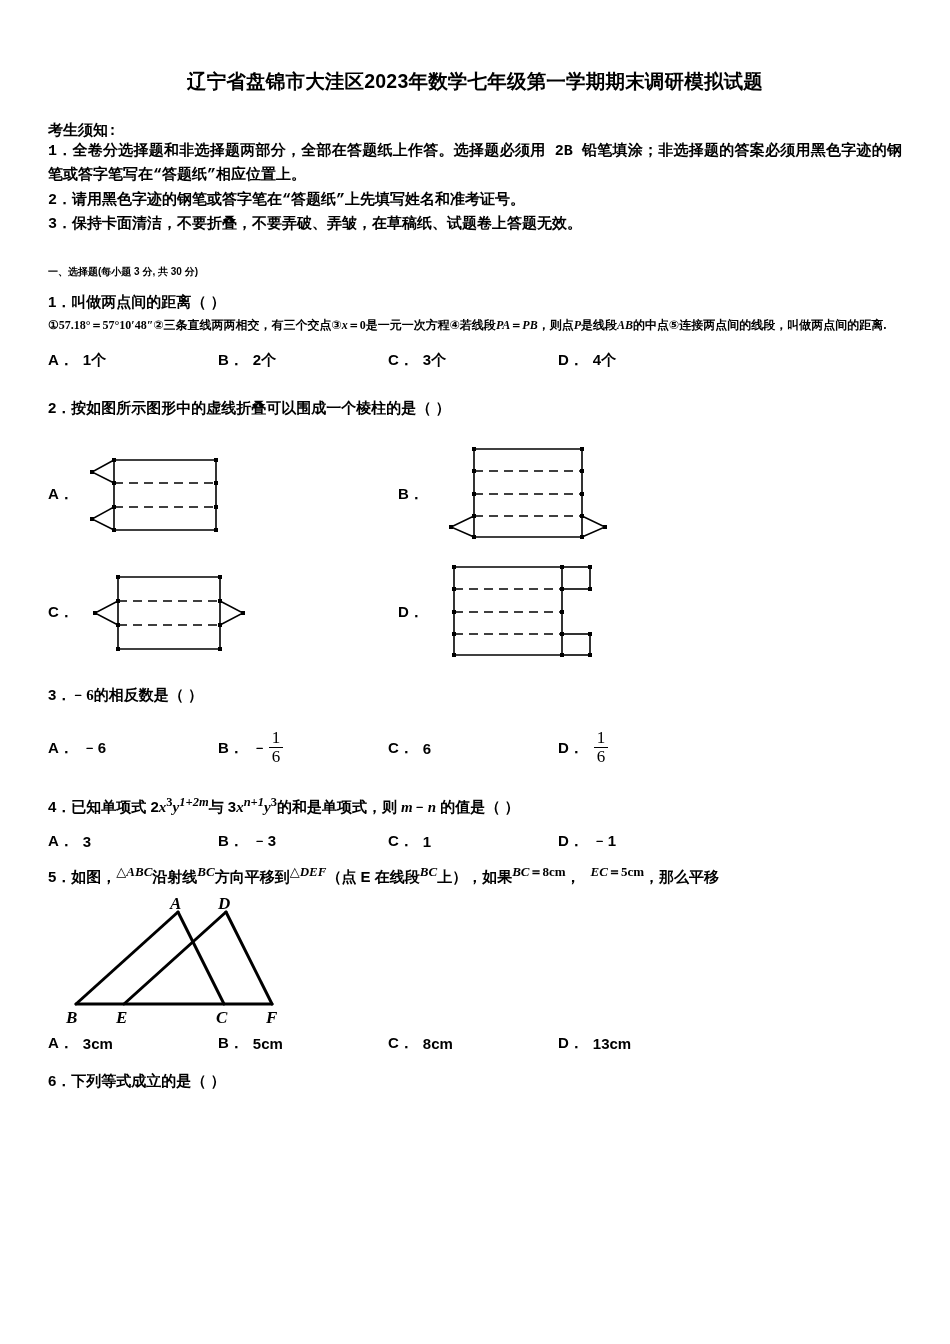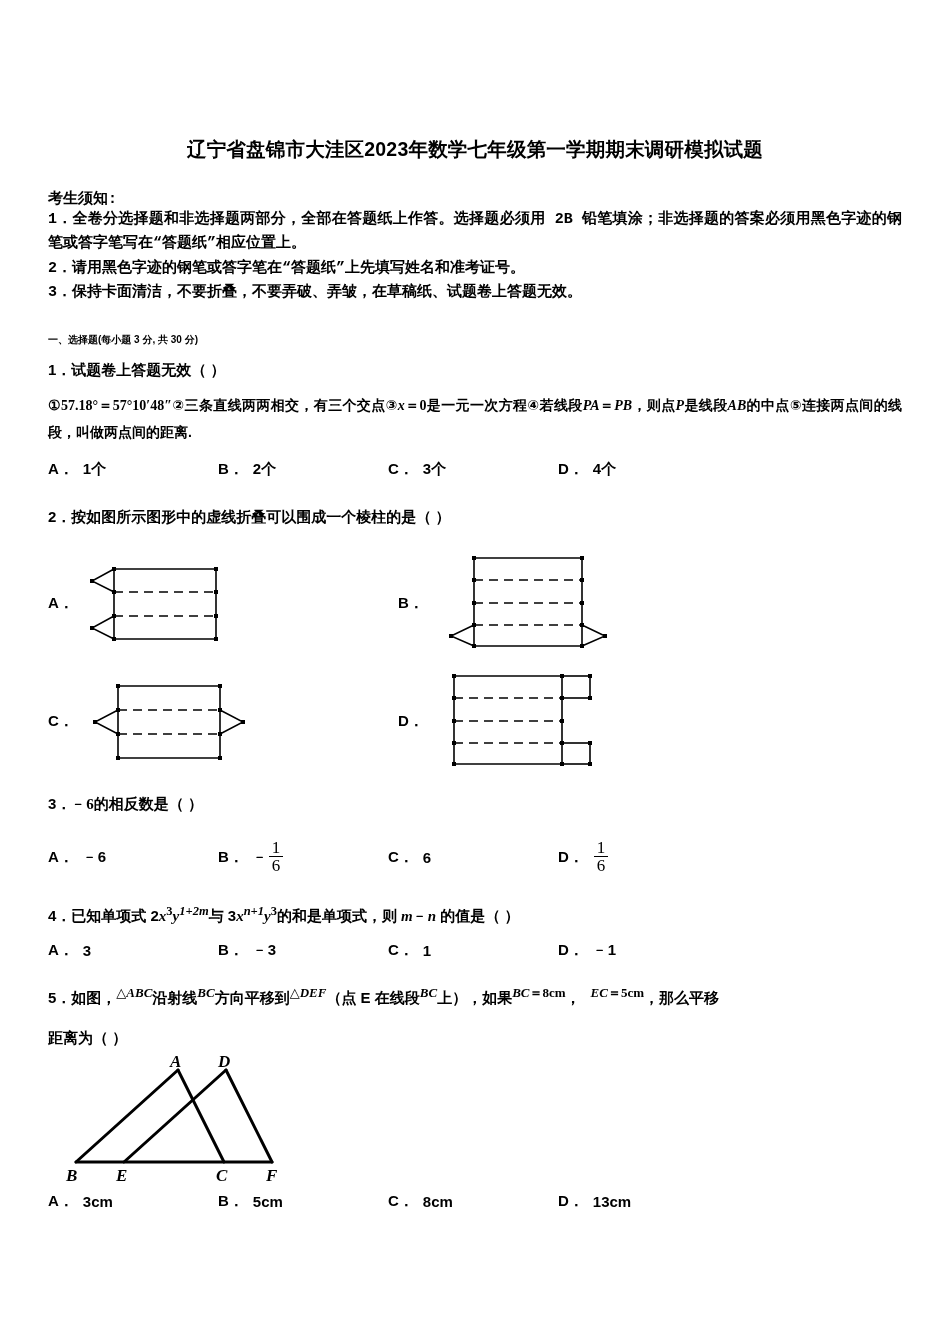--- a/index.html
+++ b/index.html
@@ -13,22 +13,22 @@
     position: relative;
     overflow: hidden;
   }
   .page { padding: 0 48px; position: relative; }
 
   .doc-title {
     text-align: center;
     font-size: 19.5px;
     font-weight: bold;
     letter-spacing: 0.2px;
-    margin: 16px;
-    padding-top: 120px;
+    margin: 0;
+    padding-top: 68px;
     font-family: "Liberation Sans", "DejaVu Sans", sans-serif;
   }
 
   .notice-head {
     font-size: 15px;
     font-weight: bold;
     margin-top: 26px;
     font-family: Liberation Mono, monospace;
   }
   .notice-line {
@@ -47,25 +47,24 @@
   }
 
   .q-stem {
     font-size: 15px;
     font-weight: bold;
     font-family: "Liberation Sans", "DejaVu Sans", sans-serif;
     line-height: 1.6;
     margin-top: 11px;
   }
   .q-sub {
-    font-size: 14px;
+    font-size: 12px;
     font-weight: bold;
     font-family: "Liberation Sans", "DejaVu Sans", sans-serif;
     line-height: 1.95;
-    margin-top: 10px;
     text-align: justify;
   }
 
   .mi { font-family: "Liberation Serif", "DejaVu Serif", serif; font-style: italic; font-weight: bold; }
   .mn { font-family: "Liberation Serif", "DejaVu Serif", serif; font-style: normal; font-weight: bold; }
 
   .opts {
     display: flex;
     font-size: 15px;
     font-weight: bold;
@@ -120,21 +119,21 @@
   <div class="doc-title">辽宁省盘锦市大洼区2023年数学七年级第一学期期末调研模拟试题</div>
 
   <div class="notice-head">考生须知:</div>
   <div class="notice-line">1．全卷分选择题和非选择题两部分，全部在答题纸上作答。选择题必须用 2B 铅笔填涂；非选择题的答案必须用黑色字迹的钢笔或答字笔写在“答题纸”相应位置上。</div>
   <div class="notice-line">2．请用黑色字迹的钢笔或答字笔在“答题纸”上先填写姓名和准考证号。</div>
   <div class="notice-line">3．保持卡面清洁，不要折叠，不要弄破、弄皱，在草稿纸、试题卷上答题无效。</div>
 
   <div class="section-head">一、选择题(每小题 3 分, 共 30 分)</div>
 
   <div class="q-stem">
-    <span>1．</span><span>试题卷上答题无效（      ）</span>
+    <span>1．</span><span>叫做两点间的距离（      ）</span>
   </div>
 
   <div class="q-sub">
     <span class="mn">①</span><span class="mn">57.18°＝57°10′48″</span><span>②三条直线两两相交，有三个交点③</span><span class="mi">x</span><span class="mn">＝0</span><span>是一元一次方程④若线段</span><span class="mi">PA</span><span class="mn">＝</span><span class="mi">PB</span><span>，则点</span><span class="mi">P</span><span>是线段</span><span class="mi">AB</span><span>的中点⑤连接两点间的线段，叫做两点间的距离.</span>
   </div>
 
   <div class="opts">
     <div class="opt">
         <span class="lab">A．</span>
         <span>1个</span>
@@ -353,25 +352,22 @@
     <div class="opt">
         <span class="lab">C．</span>
         <span>1</span>
       </div>
     <div class="opt">
         <span class="lab">D．</span>
         <span>﹣1</span>
       </div>
   </div>
 
-  <div class="q-stem" style="margin-top:20px; line-height:2.05;">
+  <div class="q-stem" style="margin-top:8px; line-height:2.05;">
     <span>5．</span><span>如图，</span><sup class="mi" style="font-size:13px;">△ABC</sup><span>沿射线</span><sup class="mi" style="font-size:13px;">BC</sup><span>方向平移到</span><sup class="mi" style="font-size:13px;">△DEF</sup><span>（点 E 在线段</span><sup class="mi" style="font-size:13px;">BC</sup><span>上），如果</span><sup class="mi" style="font-size:13px;">BC</sup><sup class="mn" style="font-size:13px;">＝8cm</sup><span>，</span><sup class="mi" style="font-size:13px; margin-left:10px;">EC</sup><sup class="mn" style="font-size:13px;">＝5cm</sup><span>，那么平移</span>
-  </div>
-  <div class="q-stem" style="margin-top:12px;">
-    <span>距离为（      ）</span>
   </div>
 
   <div class="tri-wrap">
     <svg width="260" height="128" viewBox="0 0 260 128" style="margin-left:10px;">
       <g stroke="#000" stroke-width="3" fill="none" stroke-linecap="round">
 
         <line x1="18" y1="106" x2="214" y2="106"></line>
 
         <line x1="18" y1="106" x2="120" y2="14"></line>
         <line x1="120" y1="14" x2="166" y2="106"></line>
@@ -402,14 +398,17 @@
     <div class="opt">
         <span class="lab">C．</span>
         <span>8cm</span>
       </div>
     <div class="opt">
         <span class="lab">D．</span>
         <span>13cm</span>
       </div>
   </div>
 
+  <div class="q-stem" style="margin-top:16px;">
+    <span>6．</span><span>下列等式成立的是（  ）</span>
+  </div>
 
 </div>
 
 </body></html>

